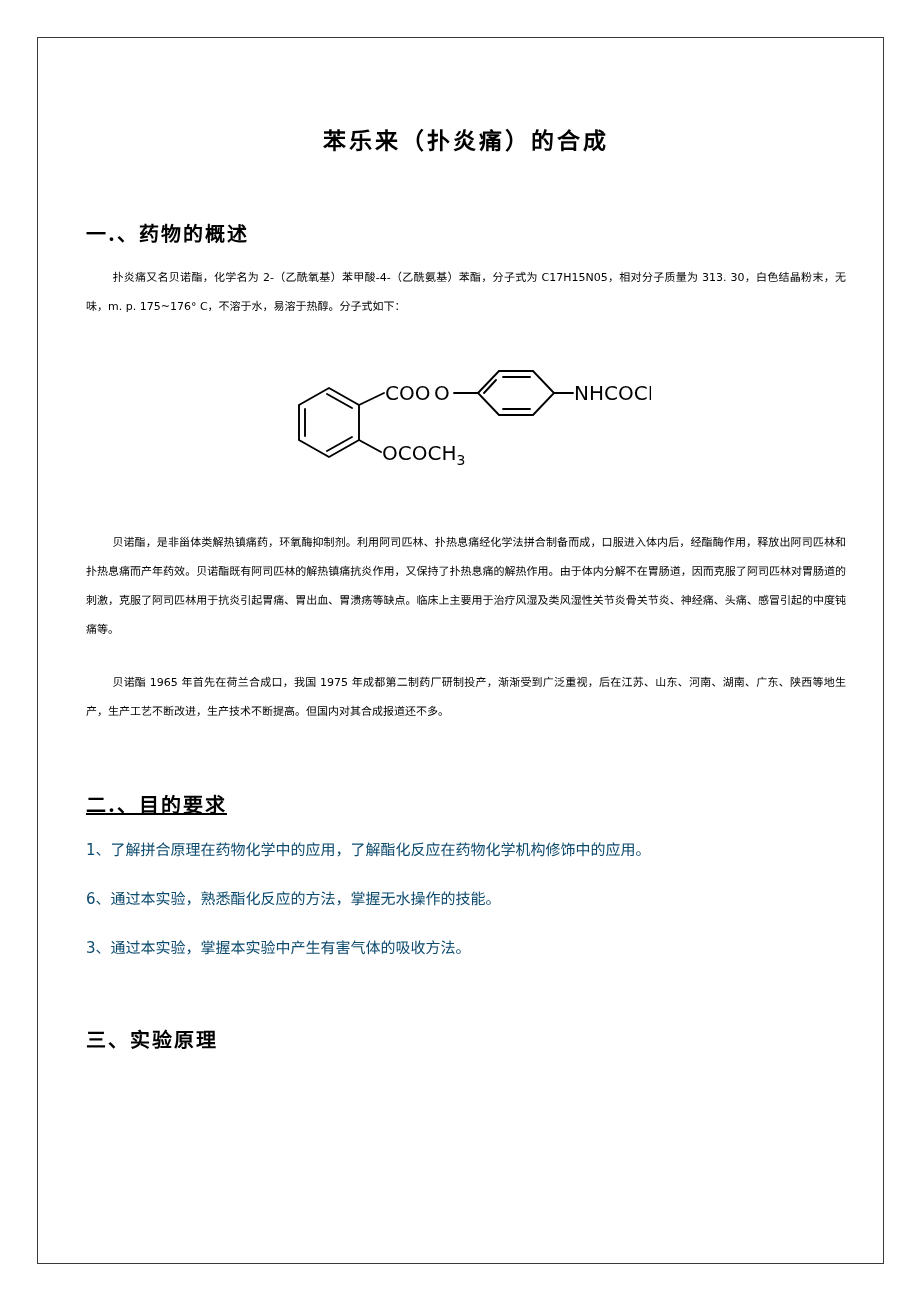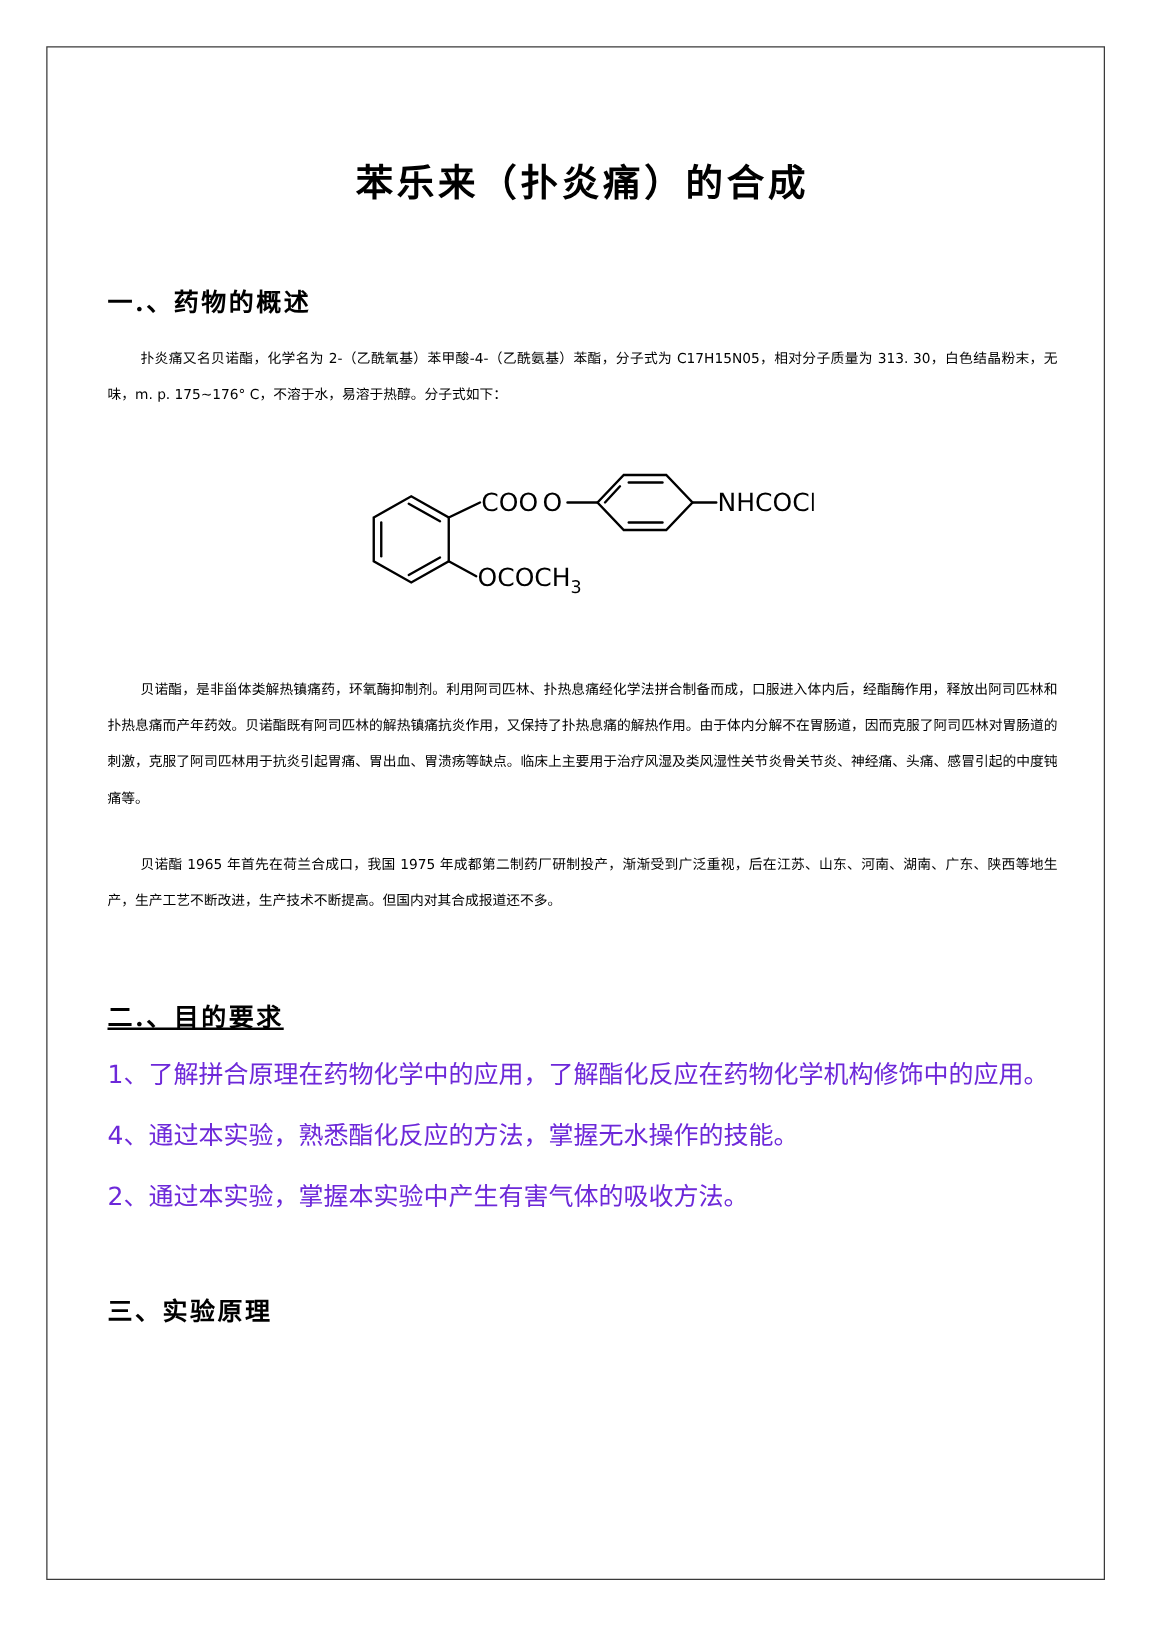--- a/index.html
+++ b/index.html
@@ -34,22 +34,22 @@
     left: 48px;
     top: 0px;
     width: 760px;
     height: 100%;
   }
 
   
   .doc-title {
     margin-top: 92px;
     text-align: center;
-    font-family: Liberation Sans, sans-serif;
-    font-size: 30px;
+    font-family: Liberation Mono, monospace;
+    font-size: 23px;
     font-weight: bold;
     letter-spacing: 3px;
     color: #000;
     line-height: 1.2;
   }
 
   
   .section-heading {
     font-family: "DejaVu Serif", "Liberation Serif", serif;
     font-size: 20px;
@@ -71,23 +71,23 @@
     color: #000;
     letter-spacing: 0px;
   }
   .para.indent { text-indent: 2.4em; }
 
   .p-intro   { margin-top: 10px; }
   .p-about   { margin-top: 56px; }
   .p-history { margin-top: 24px; }
 
   .list-item {
-    font-size: 20px;
+    font-size: 15px;
     line-height: 29px;
-    color: #6d28d9;
+    color: #0c4a6e;
     margin-top: 20px;
   }
   .list-item.first { margin-top: 18px; }
 
   
   .structure-wrap {
     margin-top: 36px;
     display: flex;
     justify-content: center;
   }
@@ -139,19 +139,19 @@
       </svg>
     </div>
 
     <p class="para indent p-about">贝诺酯，是非甾体类解热镇痛药，环氧酶抑制剂。利用阿司匹林、扑热息痛经化学法拼合制备而成，口服进入体内后，经酯酶作用，释放出阿司匹林和扑热息痛而产年药效。贝诺酯既有阿司匹林的解热镇痛抗炎作用，又保持了扑热息痛的解热作用。由于体内分解不在胃肠道，因而克服了阿司匹林对胃肠道的刺激，克服了阿司匹林用于抗炎引起胃痛、胃出血、胃溃疡等缺点。临床上主要用于治疗风湿及类风湿性关节炎骨关节炎、神经痛、头痛、感冒引起的中度钝痛等。</p>
 
     <p class="para indent p-history">贝诺酯 1965 年首先在荷兰合成口，我国 1975 年成都第二制药厂研制投产，渐渐受到广泛重视，后在江苏、山东、河南、湖南、广东、陕西等地生产，生产工艺不断改进，生产技术不断提高。但国内对其合成报道还不多。</p>
 
     <h2 class="section-heading h-two">二.、目的要求</h2>
 
     <p class="list-item first">1、了解拼合原理在药物化学中的应用，了解酯化反应在药物化学机构修饰中的应用。</p>
-    <p class="list-item">4、通过本实验，熟悉酯化反应的方法，掌握无水操作的技能。</p>
-    <p class="list-item">2、通过本实验，掌握本实验中产生有害气体的吸收方法。</p>
+    <p class="list-item">6、通过本实验，熟悉酯化反应的方法，掌握无水操作的技能。</p>
+    <p class="list-item">3、通过本实验，掌握本实验中产生有害气体的吸收方法。</p>
 
     <h2 class="section-heading h-three">三、实验原理</h2>
 
   </div>
 </div>
 
 </body></html>

